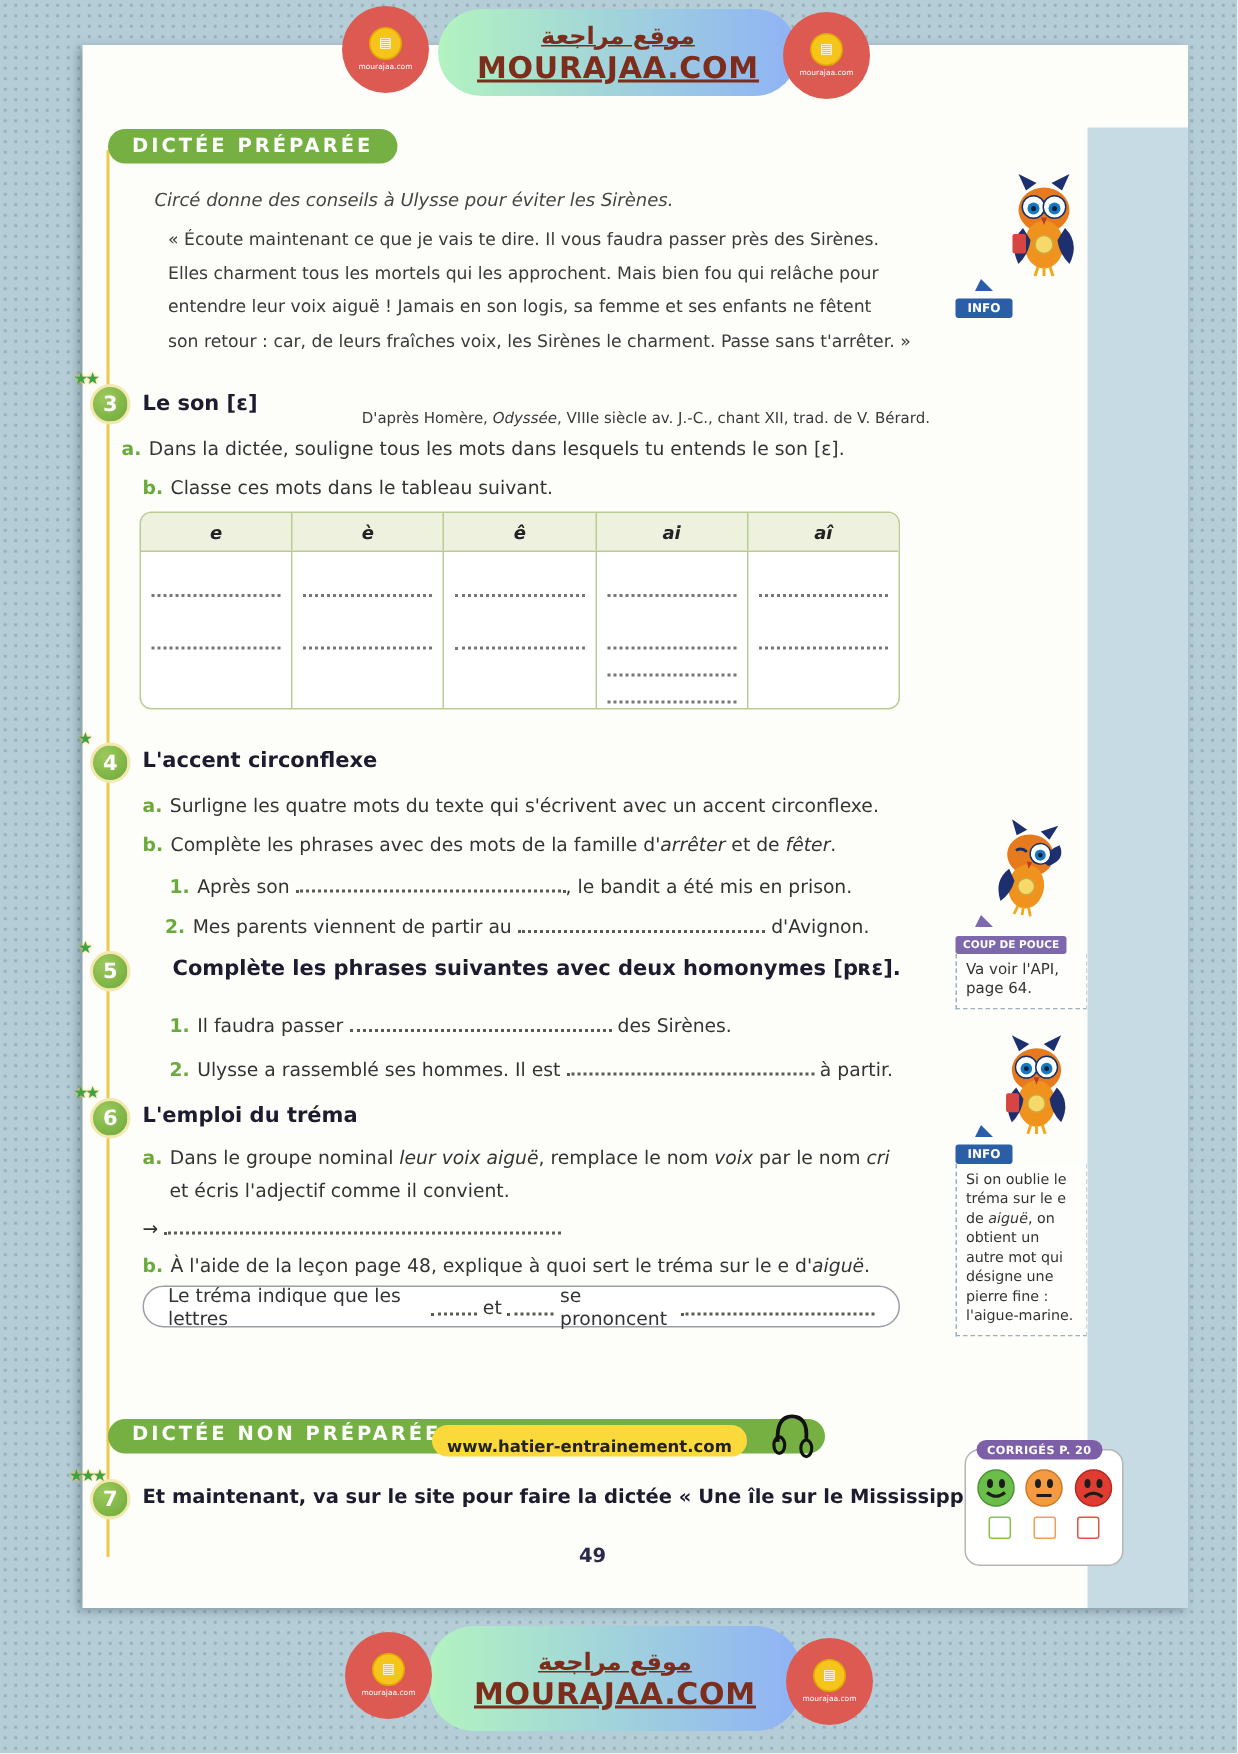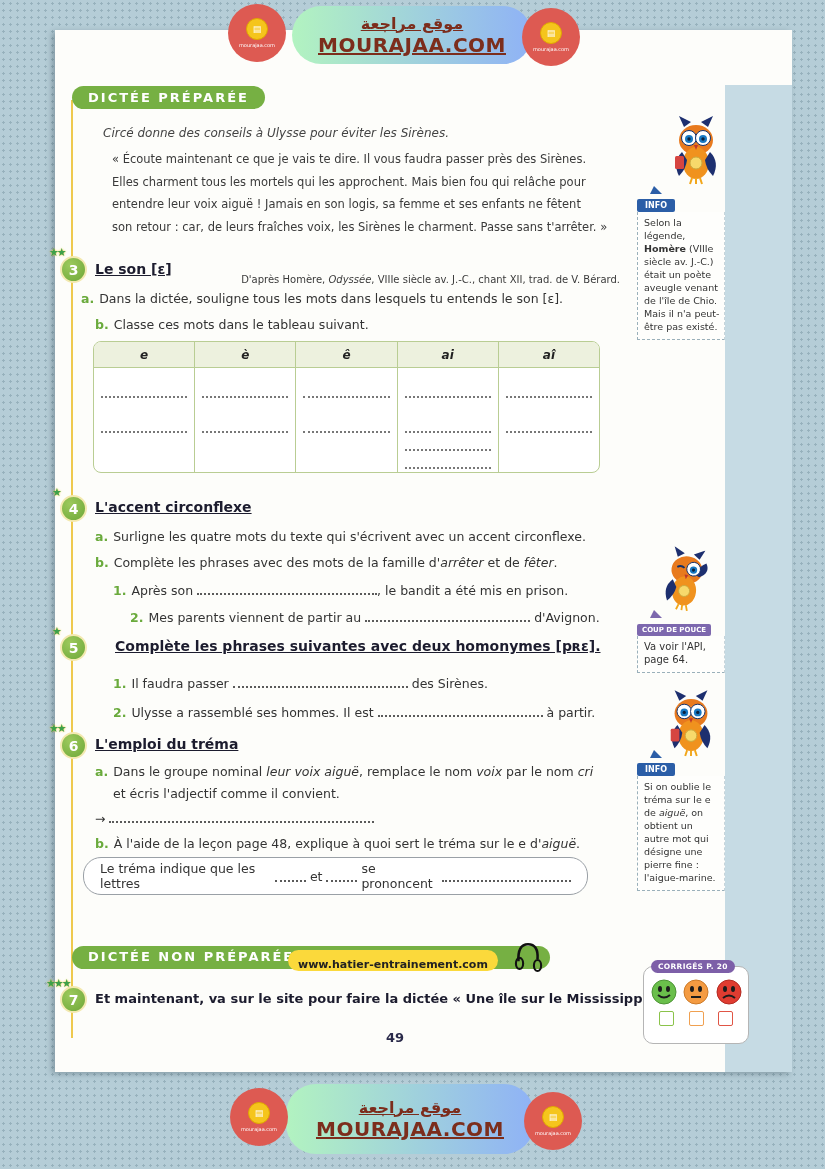--- a/index.html
+++ b/index.html
@@ -37,21 +37,21 @@
 
   .intro { font-style:italic; font-size:12px; color:#444; }
   .quote { font-size:11.5px; line-height:22.5px; color:#3a3a3a; }
   .quote div { white-space:nowrap; }
   .attribution { font-size:10px; color:#3a3a3a; width:510px; text-align:right;margin-top:43px; }
 
   .ex-badge { width:27px; height:27px; border-radius:50%; background:radial-gradient(circle at 35% 30%, #9cc95c, #6ea839);
               color:#fff; font-weight:bold; font-size:14px; display:flex; align-items:center; justify-content:center;
               border:2px solid #f3e9b0; z-index:3; }
   .ex-stars { color:#3da04b; font-size:11px; letter-spacing:-2px; text-shadow:0 0 2px #f5c518; z-index:4; }
-  .ex-title { font-size:14px; font-weight:bold; color:#1c1c2e;text-decoration:underline; }
+  .ex-title { font-size:14px; font-weight:bold; color:#1c1c2e; }
   .glabel { color:#6aaa3c; font-weight:bold; margin-right:5px; }
   .body-text { font-size:12.5px; color:#333; }
   .blank { display:inline-block; border-bottom:2px dotted #5a5a5a; height:11px; vertical-align:baseline; }
   .w36{width:36px}.w150{width:150px}.w165{width:165px}.w175{width:175px}.w180{width:180px}.w265{width:265px}
 
   
   .sound-table { left:93px; top:341px; width:507px; height:132px; border:1.5px solid #b9cd93;
                  border-radius:8px; overflow:hidden; background:#fff; display:flex; flex-direction:column; }
   .st-head { display:flex; height:26px; background:#edf1de; border-bottom:1px solid #b9cd93; }
   .st-head div { flex:1; display:flex; align-items:center; justify-content:center;
@@ -65,21 +65,21 @@
 
   
   .side-box { width:88px; z-index:2; }
   .side-tab { display:inline-block; color:#fff; font-weight:bold; border-radius:2px; position:relative; }
   .side-tab.blue { background:#2b5ea7; font-size:8px; padding:2px 8px; }
   .side-tab.purple { background:#7d68ae; font-size:7px; padding:2px 5px; }
   .side-body { background:#fefefc; border-left:1px dashed #9ab0ba; border-bottom:1px dashed #9ab0ba;
                border-right:1px dashed #c6d4da; padding:4px 4px 6px 6px;
                font-size:9.5px; line-height:13px; color:#333; }
 
-  .trema-box { left:83px; top:857px; width:505px; height:38px; border:1.5px solid #9aa0a6;
+  .trema-box { left:95px; top:857px; width:505px; height:28px; border:1.5px solid #9aa0a6;
                border-radius:18px; display:flex; align-items:center; padding:0 16px;
                font-size:12.5px; color:#333; background:#fff; }
 
   
   .corriges { left:643px; top:966px; width:106px; height:78px; background:#fff;
               border:1.5px solid #b5b5b5; border-radius:10px; z-index:3; }
   .cor-label { position:absolute; left:7px; top:-7px; background:#7d5fa8; color:#fff;
                font-size:7.5px; font-weight:bold; padding:2px 7px; border-radius:8px; letter-spacing:.3px; }
   .cor-smileys { position:absolute; left:0; top:12px; width:100%; display:flex; justify-content:space-evenly; }
   .cor-boxes { position:absolute; left:0; top:44px; width:100%; display:flex; justify-content:space-evenly; }
@@ -141,23 +141,20 @@
     <circle cx="30" cy="47" r="6" fill="#f7d96b" stroke="#caa93f"></circle>
     <rect x="9" y="40" width="9" height="13" rx="1.5" fill="#d64541"></rect>
     <path d="M26 62 l-2 6 M30 62 l0 6 M34 62 l2 6" stroke="#f2a71b" stroke-width="2" fill="none"></path>
   </svg>
 
   <div class="abs side-box" style="left:637px; top:193px;">
     <div style="position:relative;">
       <span style="position:absolute; left:13px; top:-7px; width:0; height:0; border-left:4px solid transparent; border-right:8px solid transparent; border-bottom:8px solid #2b5ea7;"></span>
       <span class="side-tab blue">INFO</span>
     </div>
-    <div class="side-body">
-      <span>Selon la légende, </span><b>Homère</b><span> (VIIIe siècle av. J.-C.) était un poète aveugle venant de l'île de Chio. Mais il n'a peut-être pas existé.</span>
-    </div>
   </div>
 
   <div class="abs ex-stars" style="left:49px; top:246px;">★★</div>
   <div class="abs ex-badge" style="left:60px; top:256px;">3</div>
   <div class="abs ex-title" style="left:95px; top:261px;">Le son [ɛ]</div>
   <div class="abs body-text" style="left:81px; top:291px;">
     <span class="glabel">a.</span><span>Dans la dictée, souligne tous les mots dans lesquels tu entends le son [ɛ].</span>
   </div>
   <div class="abs body-text" style="left:95px; top:317px;">
     <span class="glabel">b.</span><span>Classe ces mots dans le tableau suivant.</span>
@@ -202,21 +199,21 @@
   <div class="abs ex-title" style="left:95px; top:499px;">L'accent circonflexe</div>
   <div class="abs body-text" style="left:95px; top:555px;">
     <span class="glabel">b.</span><span>Complète les phrases avec des mots de la famille d'</span><i>arrêter</i><span> et de </span><i>fêter</i><span>.</span>
   </div>
   <div class="abs body-text" style="left:95px; top:529px;">
     <span class="glabel">a.</span><span>Surligne les quatre mots du texte qui s'écrivent avec un accent circonflexe.</span>
   </div>
   <div class="abs body-text" style="left:113px; top:583px;">
     <span class="glabel">1.</span><span>Après son</span> <span class="blank w180"></span><span>, le bandit a été mis en prison.</span>
   </div>
-  <div class="abs body-text" style="left:130px; top:610px;">
+  <div class="abs body-text" style="left:110px; top:610px;">
     <span class="glabel">2.</span><span>Mes parents viennent de partir au</span> <span class="blank w165"></span> <span>d'Avignon.</span>
   </div>
 
   <svg class="abs" style="left:658px; top:548px; transform:rotate(8deg);" width="55" height="66" viewBox="0 0 60 72">
     <path d="M18 11 L13 0 L25 6 Z" fill="#1d2f6f"></path>
       <path d="M42 11 L47 0 L35 6 Z" fill="#1d2f6f"></path>
     <ellipse cx="30" cy="24" rx="17" ry="15" fill="#e87a1e"></ellipse>
     <ellipse cx="30" cy="47" rx="13" ry="16" fill="#f0921e"></ellipse>
     <path d="M16 36 Q6 46 13 60 Q20 53 21 44 Z" fill="#1d2f6f"></path>
     <path d="M44 30 Q56 24 50 14 Q42 18 40 28 Z" fill="#1d2f6f"></path>

